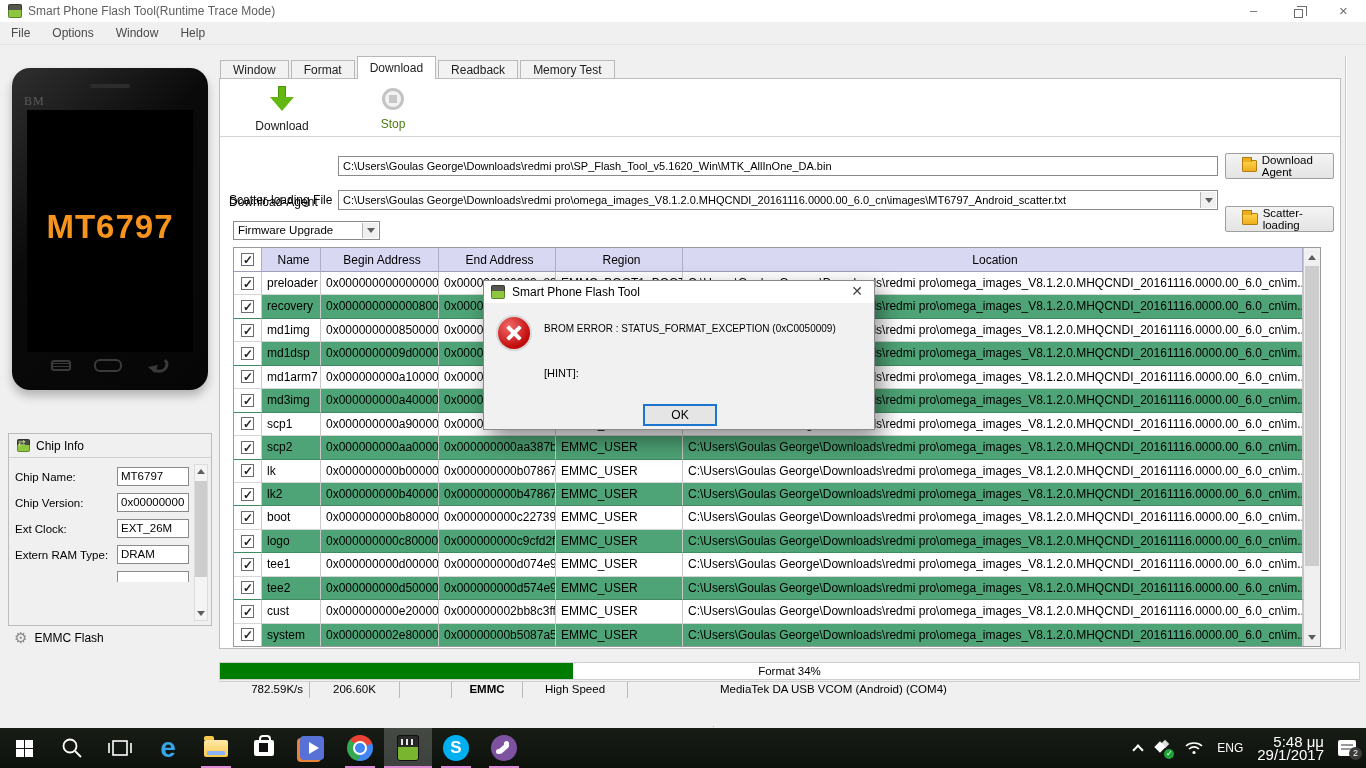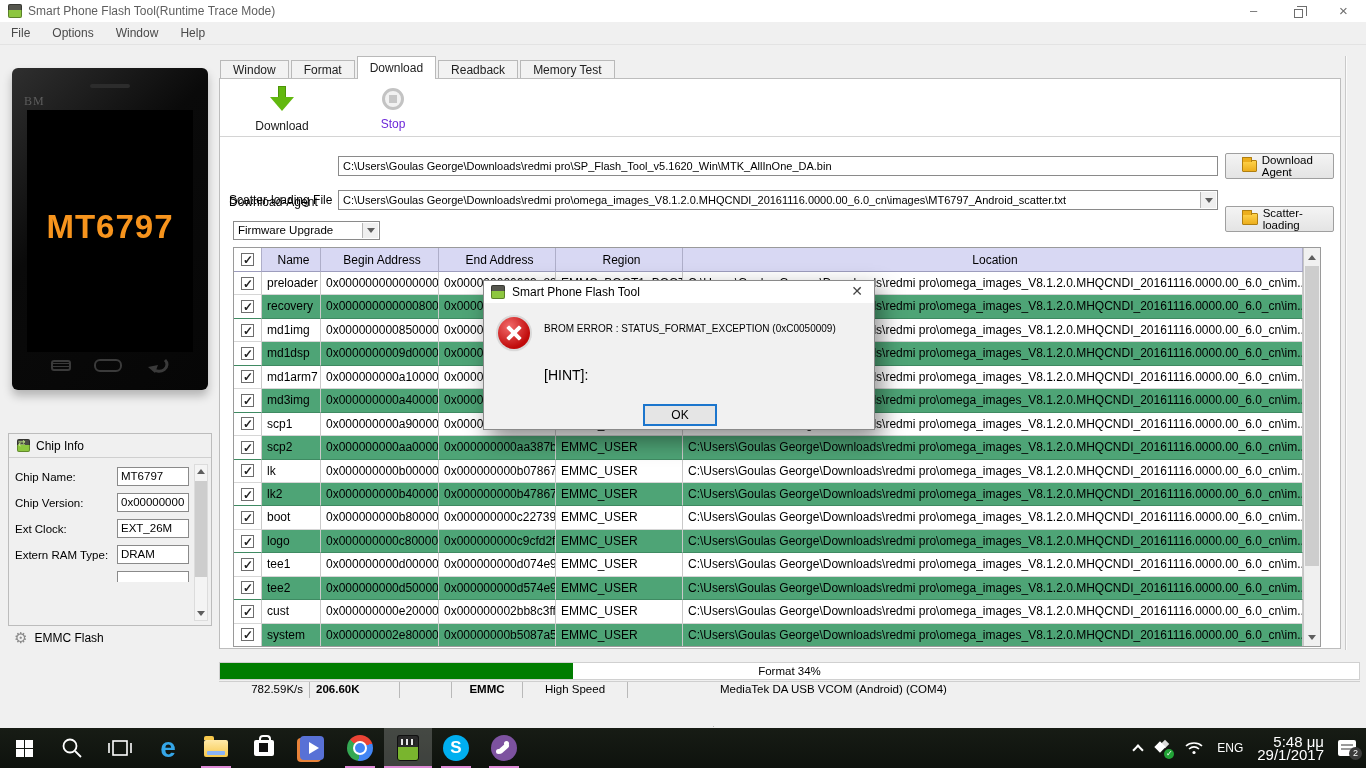--- a/index.html
+++ b/index.html
@@ -14,21 +14,21 @@
   .titlebar .title { position:absolute; left:28px; top:4px; color:#5e5e5e; font-size:12px; }
   .wbtn { position:absolute; top:0; width:45px; height:22px; text-align:center; color:#6e6e6e; line-height:22px; font-size:13px; }
   .wbtn.min { right:90px; } .wbtn.max { right:45px; } .wbtn.close { right:0; font-size:15px; }
   .restore-glyph { display:inline-block; width:9px; height:9px; border:1px solid #6e6e6e; position:relative; top:3px; background:#fff; }
   .restore-glyph:before { content:""; position:absolute; left:2px; top:-4px; width:9px; height:9px; border:1px solid #6e6e6e; border-bottom:none; border-left:none; }
   .menubar { position:absolute; left:0; top:22px; width:1366px; height:23px; background:#f0f0f0; border-bottom:1px solid #e3e3e3; }
   .menu-item { display:inline-block; padding:4px 11px 0 11px; color:#4a4a4a; font-size:12px; }
 
   
   .phone { position:absolute; left:12px; top:68px; width:196px; height:322px; background:linear-gradient(135deg,#2f2f2f 0%,#0a0a0a 40%,#060606 100%);
-           border-radius:6px; box-shadow:0 6px 10px rgba(0,0,0,.25); }
+           border-radius:18px; box-shadow:0 6px 10px rgba(0,0,0,.25); }
   .phone .speaker { position:absolute; left:78px; top:16px; width:40px; height:4px; border-radius:2px; background:#2c2c2c; }
   .phone .brand { position:absolute; left:12px; top:26px; color:#5c5c5c; font-family:"Liberation Serif",serif; font-size:12px; letter-spacing:1px; }
   .phone .screen { position:absolute; left:15px; top:42px; width:166px; height:242px; background:#000; }
   .phone .chipname { position:absolute; left:0; right:0; top:98px; text-align:center; color:#f7941d; font-size:33px; font-weight:bold; letter-spacing:1px; }
   .phone .navrow { position:absolute; left:0; right:0; bottom:14px; height:22px; display:flex; justify-content:space-around; align-items:center; padding:0 28px; }
   .nav-menu { width:20px; height:11px; border:2px solid #3a3a3a; border-radius:3px;
               background:repeating-linear-gradient(180deg,transparent 0 1px,#3a3a3a 1px 2px,transparent 2px 3px); }
   .nav-home { width:28px; height:13px; border:2px solid #3a3a3a; border-radius:6px; }
 
   .panel { position:absolute; left:8px; top:433px; width:204px; height:193px; border:1px solid #bcbcbc; background:#f0f0f0; overflow:hidden; }
@@ -54,21 +54,21 @@
   .tabstrip { position:absolute; left:220px; top:57px; height:22px; display:flex; align-items:flex-end; }
   .tab { height:19px; padding:2px 12px 0 12px; background:#f2f2f2; border:1px solid #b9b9b9; border-bottom:none; margin-right:2px; font-size:12px; color:#222; }
   .tab.active { height:23px; background:#fff; padding-top:4px; position:relative; z-index:3; }
   .card { position:absolute; left:219px; top:78px; width:1122px; height:571px; background:#fff; border:1px solid #bdbdbd; }
   .groove-v { position:absolute; left:1345px; top:56px; height:594px; width:2px; border-left:1px solid #c9c9c9; border-right:1px solid #fbfbfb; }
 
   .toolbar { position:absolute; left:0; top:0; width:100%; height:58px; border-bottom:1px solid #d4d4d4; }
   .tool { position:absolute; top:7px; width:90px; text-align:center; }
   .tool.download { left:17px; } .tool.stop { left:128px; }
   .tool .lbl { margin-top:4px; font-size:12px; color:#1a1a1a; }
-  .tool.stop .lbl { color:#6d28d9; }
+  .tool.stop .lbl { color:#4d7c0f; }
   .dl-arrow { display:inline-block; position:relative; width:24px; height:26px; }
   .dl-arrow .stem { position:absolute; left:8px; top:0; width:8px; height:12px; background:#62b80f; box-shadow:inset 0 0 0 1px #4d9408; }
   .dl-arrow .head { position:absolute; left:0; top:11px; width:0; height:0; border-left:12px solid transparent; border-right:12px solid transparent; border-top:14px solid #62b80f; }
   .stop-ico { display:inline-block; width:22px; height:22px; margin-top:2px; border-radius:50%; border:3px solid #c3c3c3; background:#f2f2f2; position:relative; }
   .stop-ico:after { content:""; position:absolute; left:4px; top:4px; width:8px; height:8px; background:#c7c7c7; }
 
   .field-label { position:absolute; font-size:12px; color:#000; }
   .txt-input { position:absolute; height:20px; background:#fff; border:1px solid #8a8a8a; font-size:11px; padding:3px 4px; white-space:nowrap; overflow:hidden; }
   .combo-arrow-btn { position:absolute; right:1px; top:1px; bottom:1px; width:16px; background:#f0f0f0; border-left:1px solid #b5b5b5; display:flex; align-items:center; justify-content:center; }
   .browse-btn { position:absolute; width:109px; height:26px; background:linear-gradient(180deg,#f4f4f4,#e4e4e4); border:1px solid #9f9f9f; border-radius:2px;
@@ -102,31 +102,31 @@
   .dlg-titlebar { height:22px; background:#fff; position:relative; }
   .dlg-ico { position:absolute; left:7px; top:4px; width:14px; height:14px; border-radius:2px;
              background:linear-gradient(180deg,#55564e 0 46%,#8dc63f 46% 100%); box-shadow:inset 0 0 0 1px rgba(0,0,0,.35); }
   .dlg-title { position:absolute; left:28px; top:4px; font-size:12px; color:#000; }
   .dlg-close { position:absolute; right:0; top:0; width:34px; height:22px; text-align:center; line-height:21px; font-size:14px; color:#444; }
   .err-ico { position:absolute; left:14px; top:36px; width:32px; height:32px; border-radius:50%;
              background:radial-gradient(circle at 35% 30%, #f26a6a, #c00a0a 70%); box-shadow:0 0 0 2px #d9d9d9, 0 1px 2px rgba(0,0,0,.4); }
   .err-ico .bar { position:absolute; left:7px; top:14px; width:18px; height:4px; background:#fff; border-radius:1px; }
   .err-ico .bar.a { transform:rotate(45deg); } .err-ico .bar.b { transform:rotate(-45deg); }
   .dlg-msg { position:absolute; left:60px; top:42px; font-size:10px; color:#000; }
-  .dlg-hint { position:absolute; left:60px; top:86px; font-size:14px; color:#000; }
+  .dlg-hint { position:absolute; left:60px; top:86px; font-size:11px; color:#000; }
   .ok-btn { position:absolute; left:159px; top:123px; width:74px; height:22px; background:#e5e5e5; border:2px solid #1c76cd;
             text-align:center; line-height:18px; font-size:12px; }
 
   
   .progress { position:absolute; left:219px; top:662px; width:1141px; height:18px; background:#fff; border:1px solid #d0d0d0; }
   .progress .fill { position:absolute; left:0; top:0; bottom:0; background:#007d00; }
   .progress .plabel { position:absolute; left:0; right:0; top:2px; text-align:center; font-size:11.5px; color:#000; }
   .statusbar { position:absolute; left:219px; top:681px; width:1141px; height:17px; background:#f0f0f0; border-top:1px solid #cfcfcf; display:flex; font-size:11.5px; }
   .s-cell { border-right:1px solid #b9b9b9; padding:1px 6px 0 6px; white-space:nowrap; overflow:hidden; }
-  .s-speed { width:91px; text-align:right; } .s-size { width:90px; text-align:left;font-weight:bold; } .s-empty { width:52px; }
+  .s-speed { width:91px; text-align:right; } .s-size { width:90px; text-align:center; } .s-empty { width:52px; }
   .s-emmc { width:71px; text-align:center; font-weight:bold; } .s-hspeed { width:105px; text-align:center; }
   .s-time { width:86px; text-align:left;margin-top:44px; } .s-port { flex:1; border-right:none; }
 
   
   .taskbar { position:absolute; left:0; top:728px; width:1366px; height:40px;
              background:linear-gradient(180deg,#171c15,#0e120d); }
   .tb-slot { position:absolute; top:0; width:48px; height:40px; display:flex; align-items:center; justify-content:center; }
   .tb-slot.active-app { background:rgba(255,255,255,.20); }
   .underline { position:absolute; left:9px; bottom:0; width:30px; height:2px; background:#de8ad6; }
   .tb-slot.active-app .underline { left:0; width:48px; }

